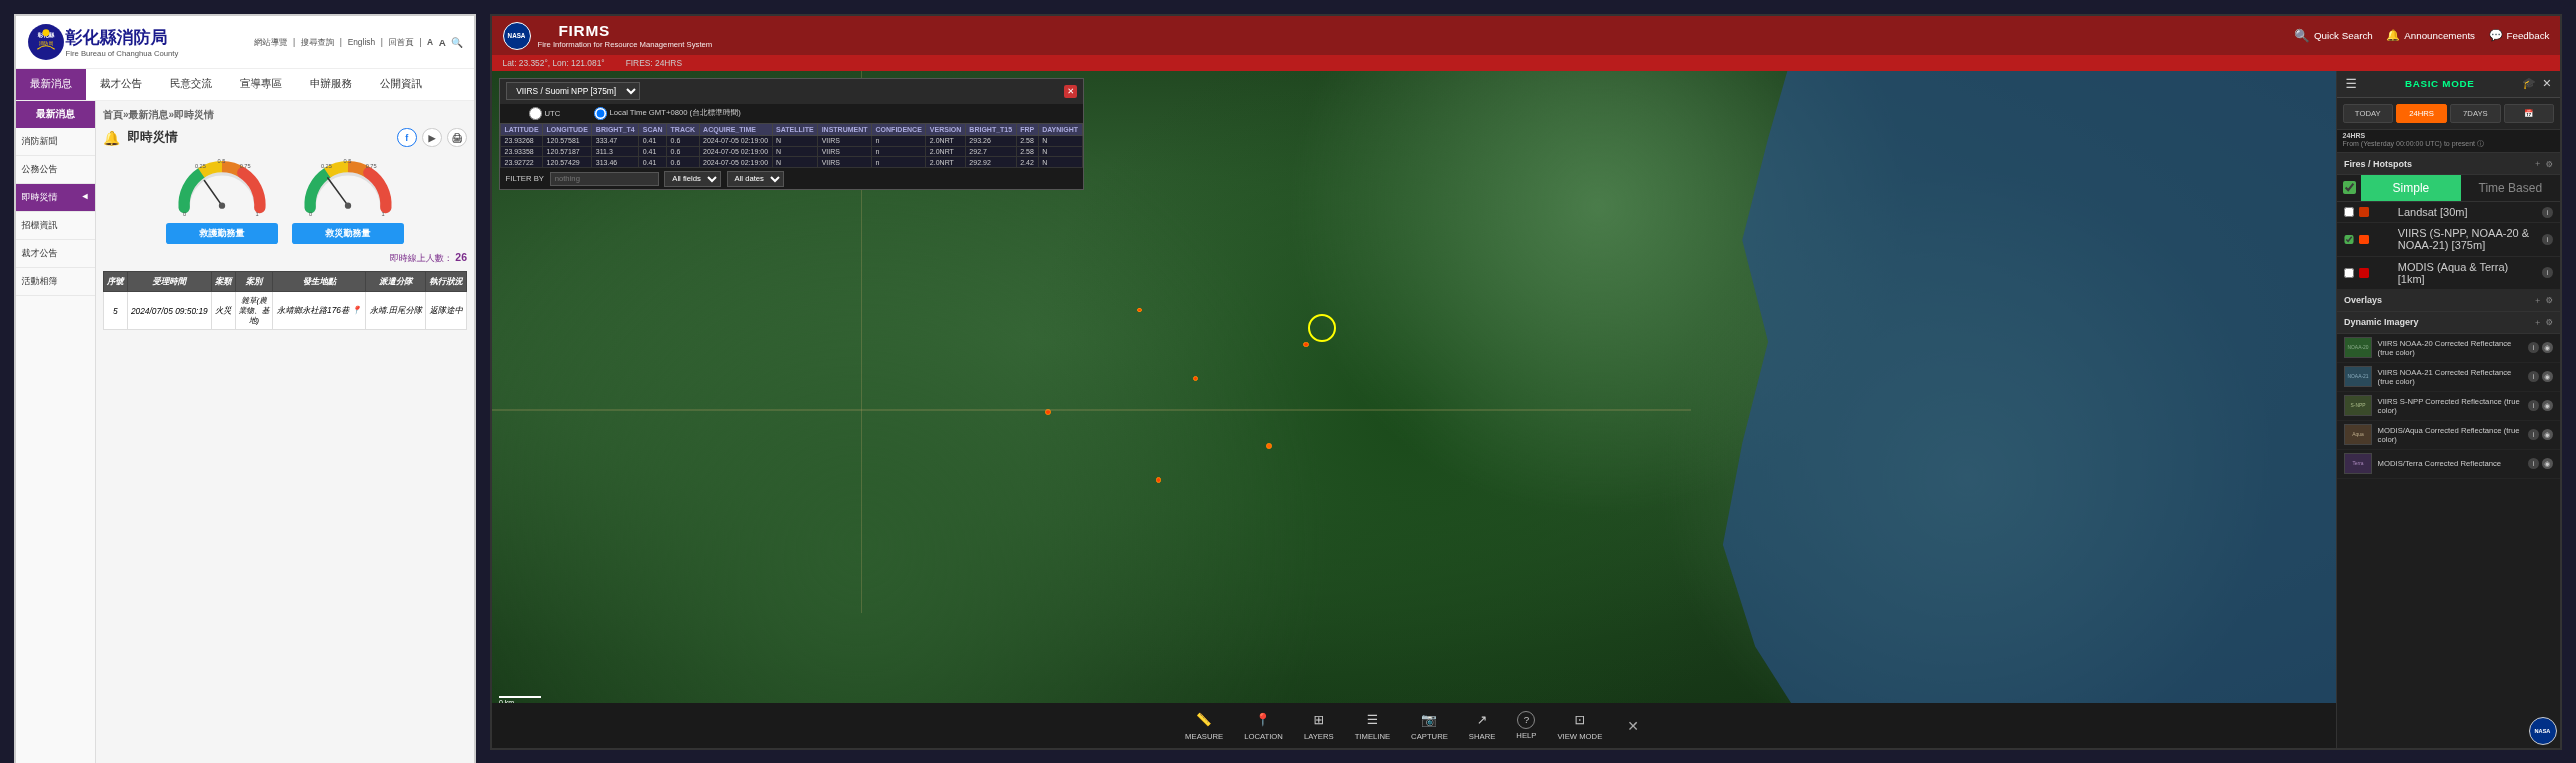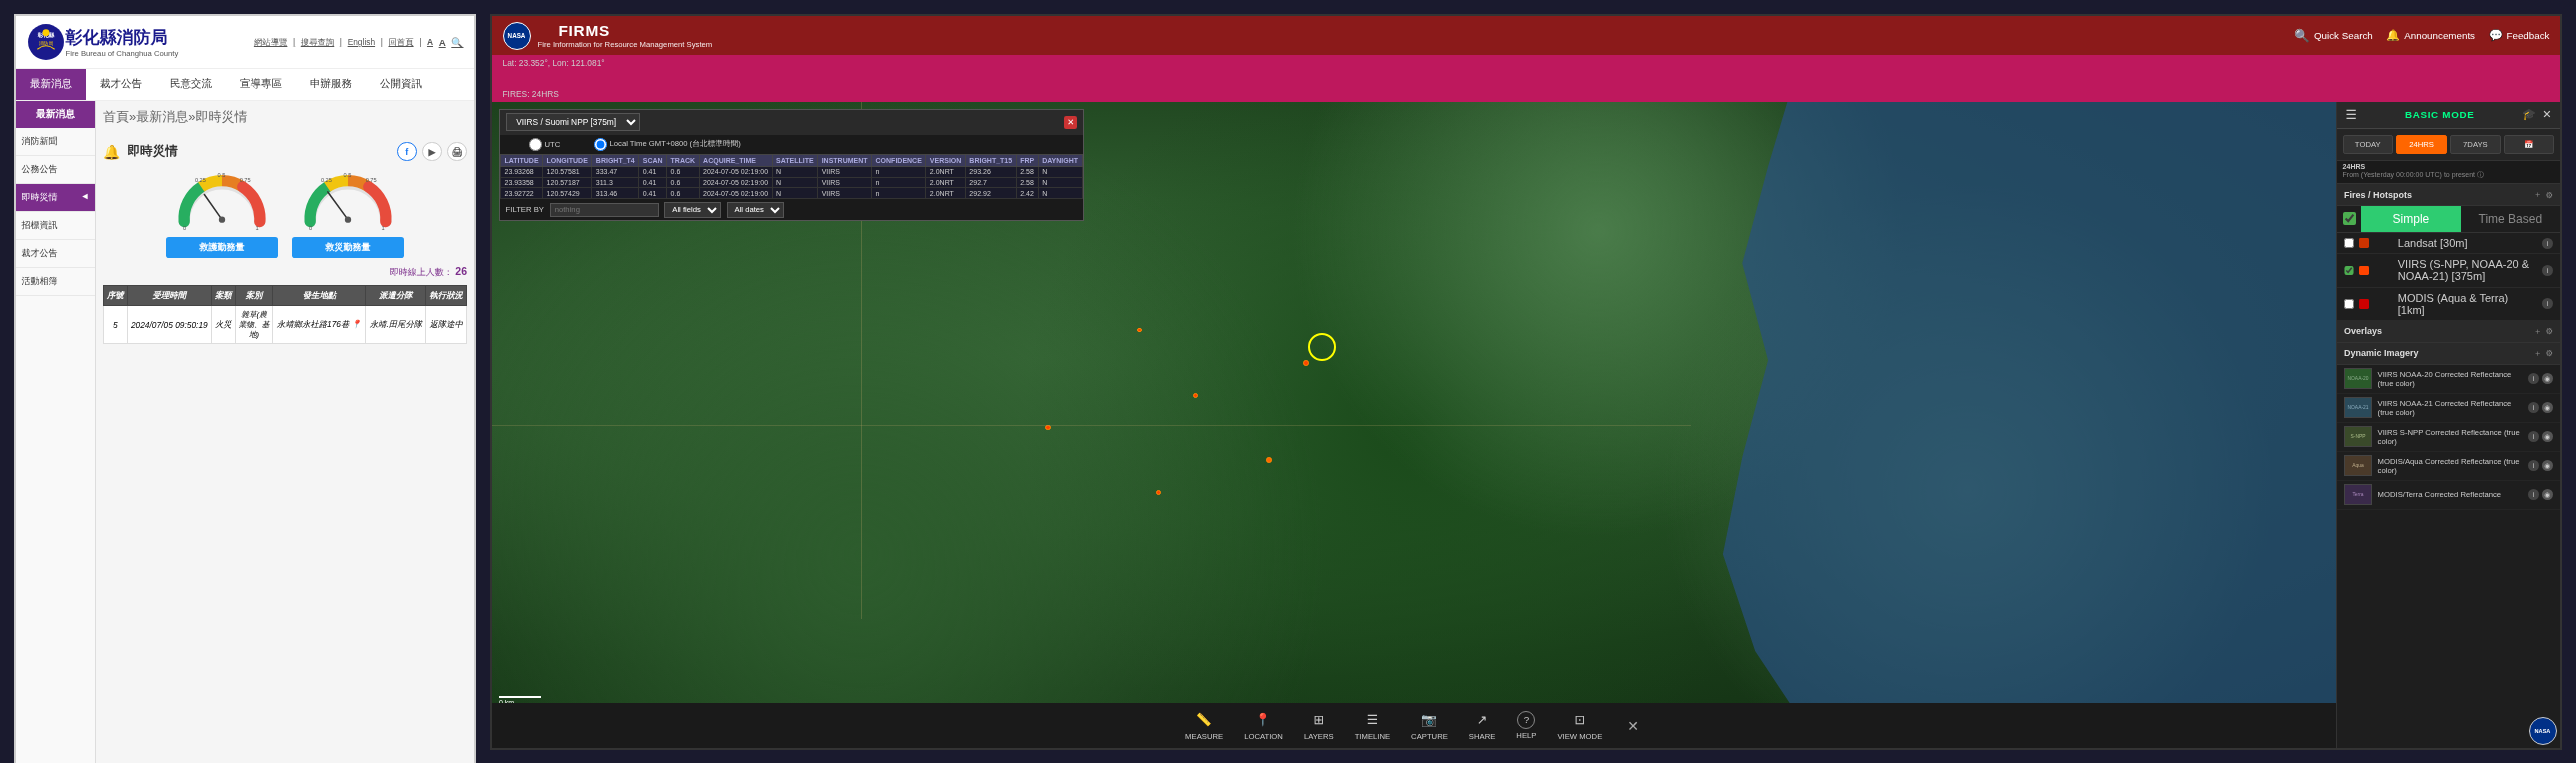--- a/index.html
+++ b/index.html
@@ -64,21 +64,20 @@
       display: flex;
       gap: 5.6px;
       align-items: center;
       font-size: 8.4px;
       color: #555;
     }
 
     #top-nav-links span {
       cursor: pointer;
       color: #555;
-      text-decoration: underline;
     }
 
     #main-nav {
       display: flex;
       background: white;
       border-bottom: 1.4px solid #eee;
     }
 
     .nav-item {
       padding: 8.4px 14px;
@@ -132,23 +131,24 @@
 
     #main-content {
       flex: 1;
       display: flex;
       flex-direction: column;
       overflow: hidden;
       padding: 7px;
     }
 
     #breadcrumb {
-      font-size: 13px;
+      font-size: 10px;
       color: #666;
-      margin-bottom: 16px;
+      margin-bottom: 6px;
+      font-weight: bold;
     }
 
     #section-title {
       font-size: 12.6px;
       font-weight: bold;
       color: #333;
       margin-bottom: 7px;
       display: flex;
       align-items: center;
       gap: 7px;
@@ -298,28 +298,27 @@
       align-items: center;
       gap: 3.5px;
       background: none;
       border: none;
       color: white;
       cursor: pointer;
       font-size: 9.8px;
     }
 
     #firms-subheader {
-      background: #be185d;
+      background: #b91c1c;
       color: #ccc;
       padding: 2.8px 10.5px;
       font-size: 8.4px;
       display: flex;
       gap: 21px;
       flex-shrink: 0;
-      flex-direction: column;
     }
 
     #firms-body {
       display: flex;
       flex: 1;
       overflow: hidden;
       position: relative;
     }
 
     #map-area {

